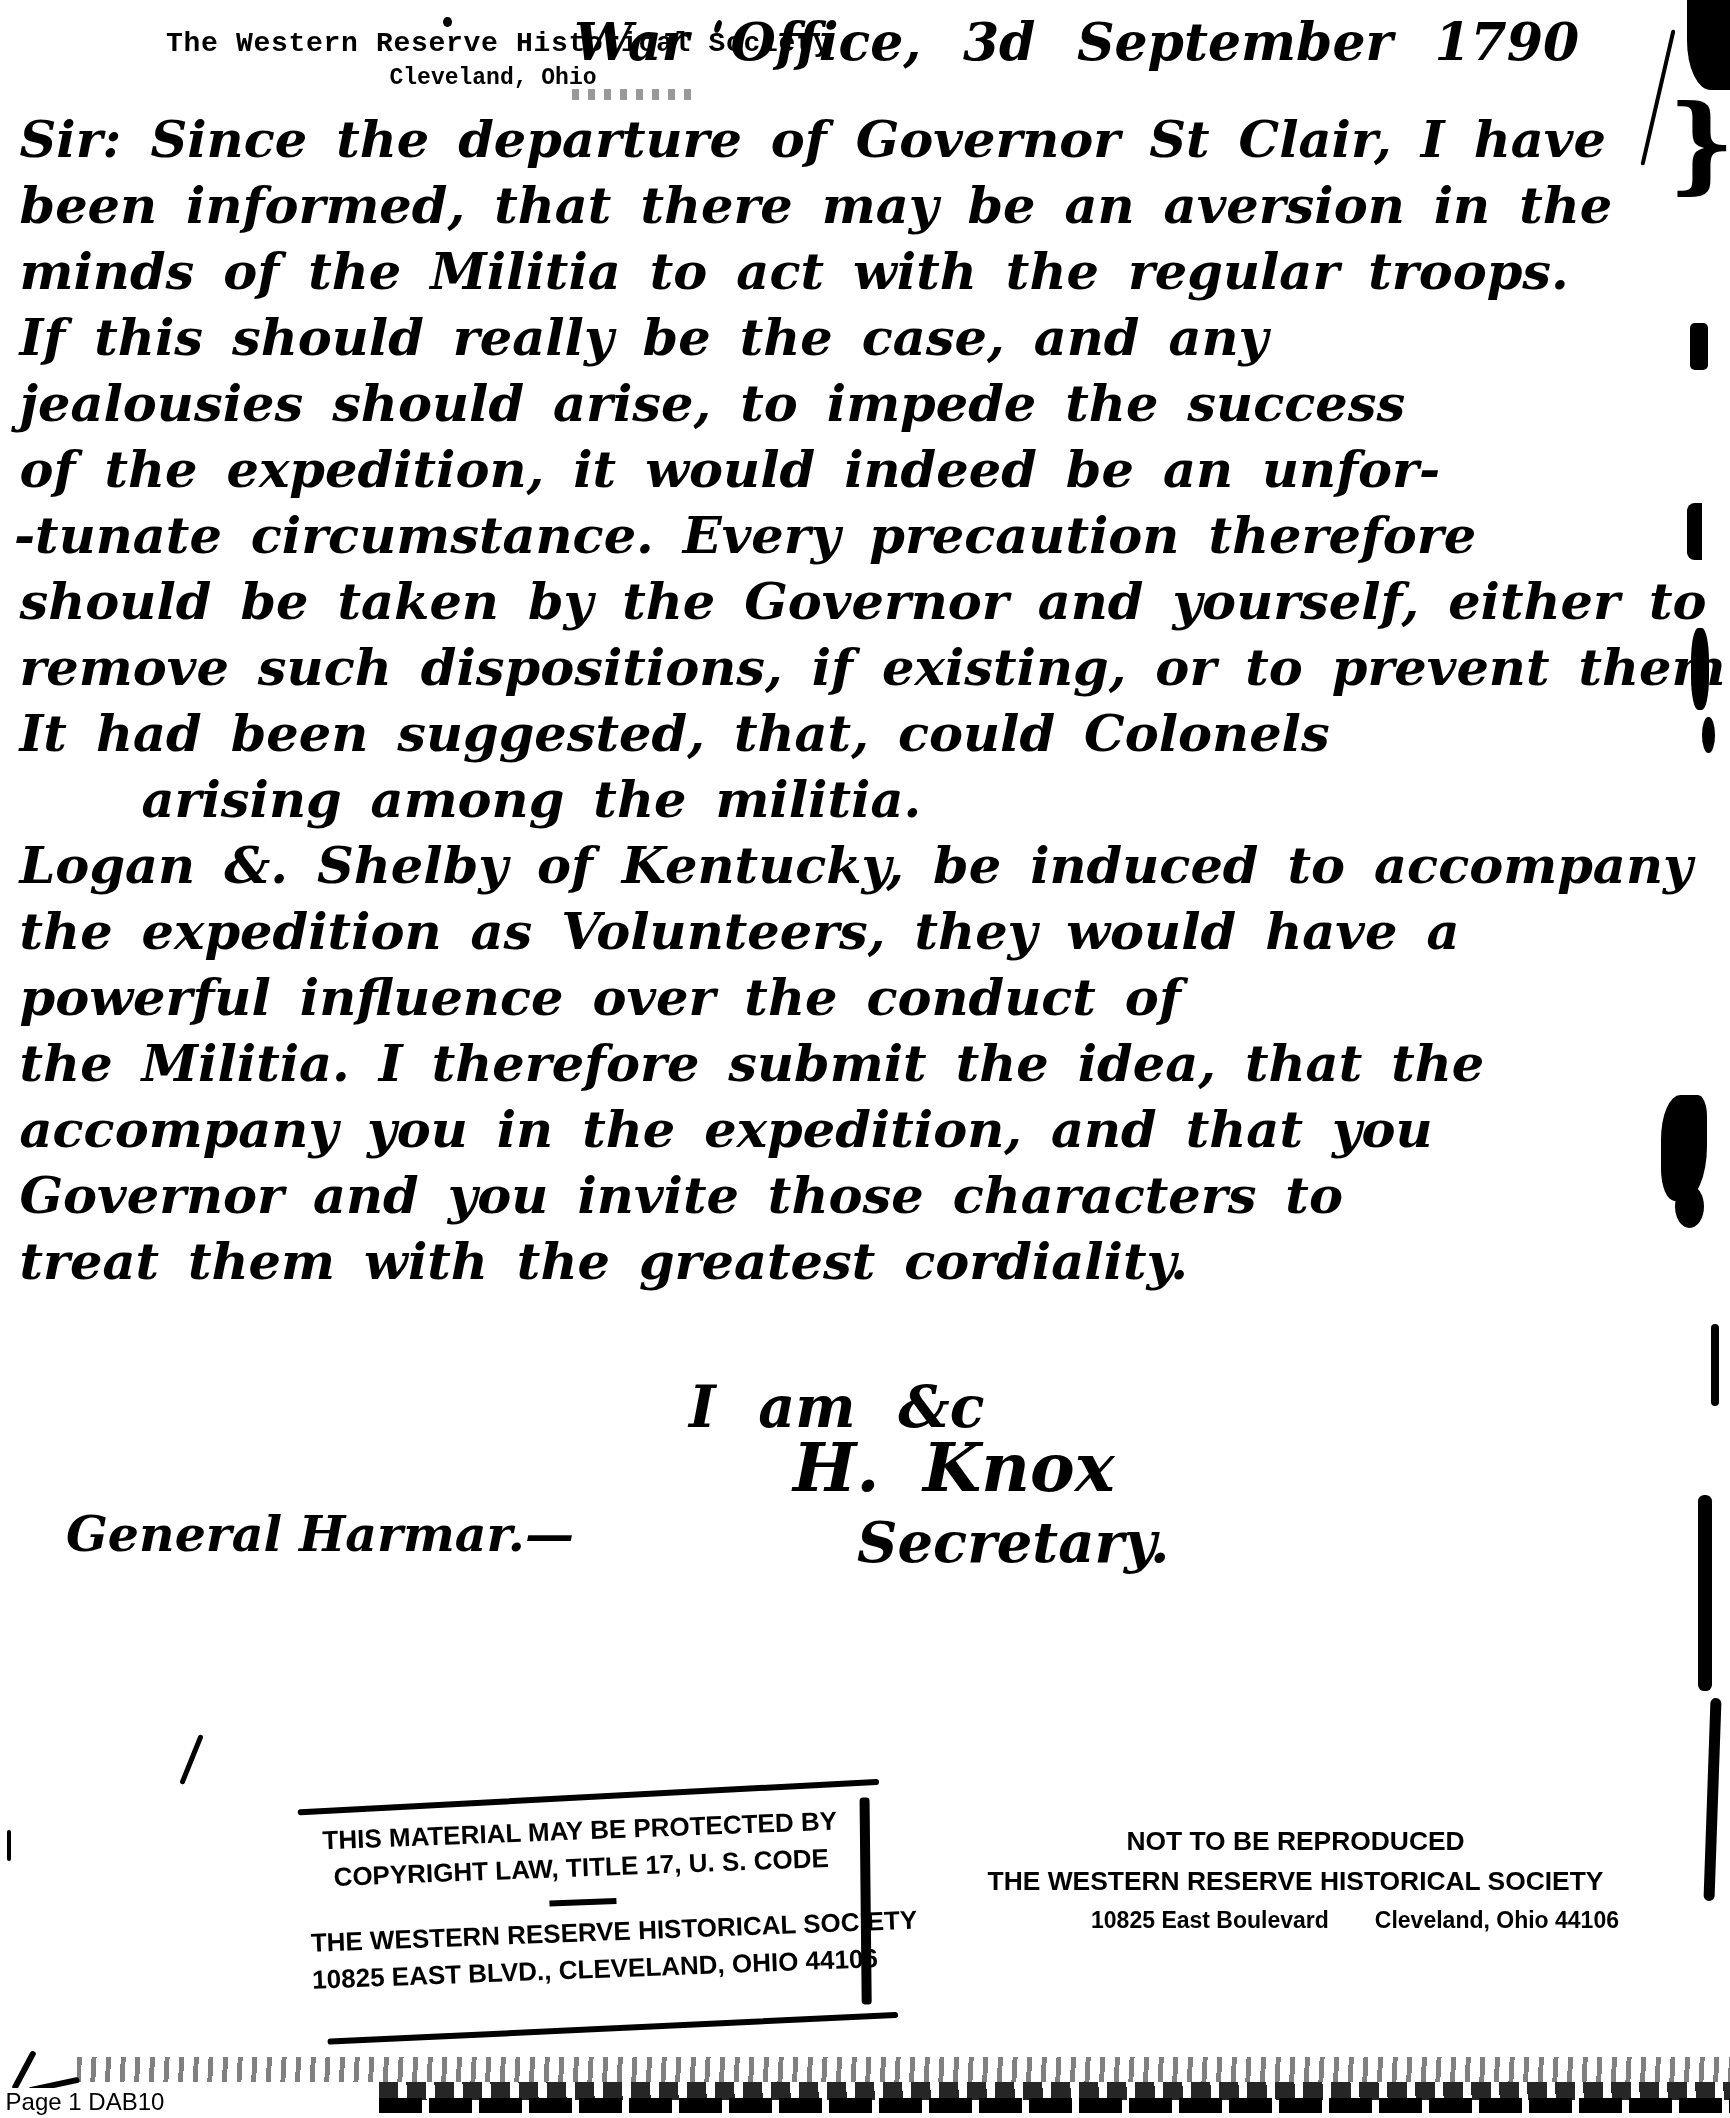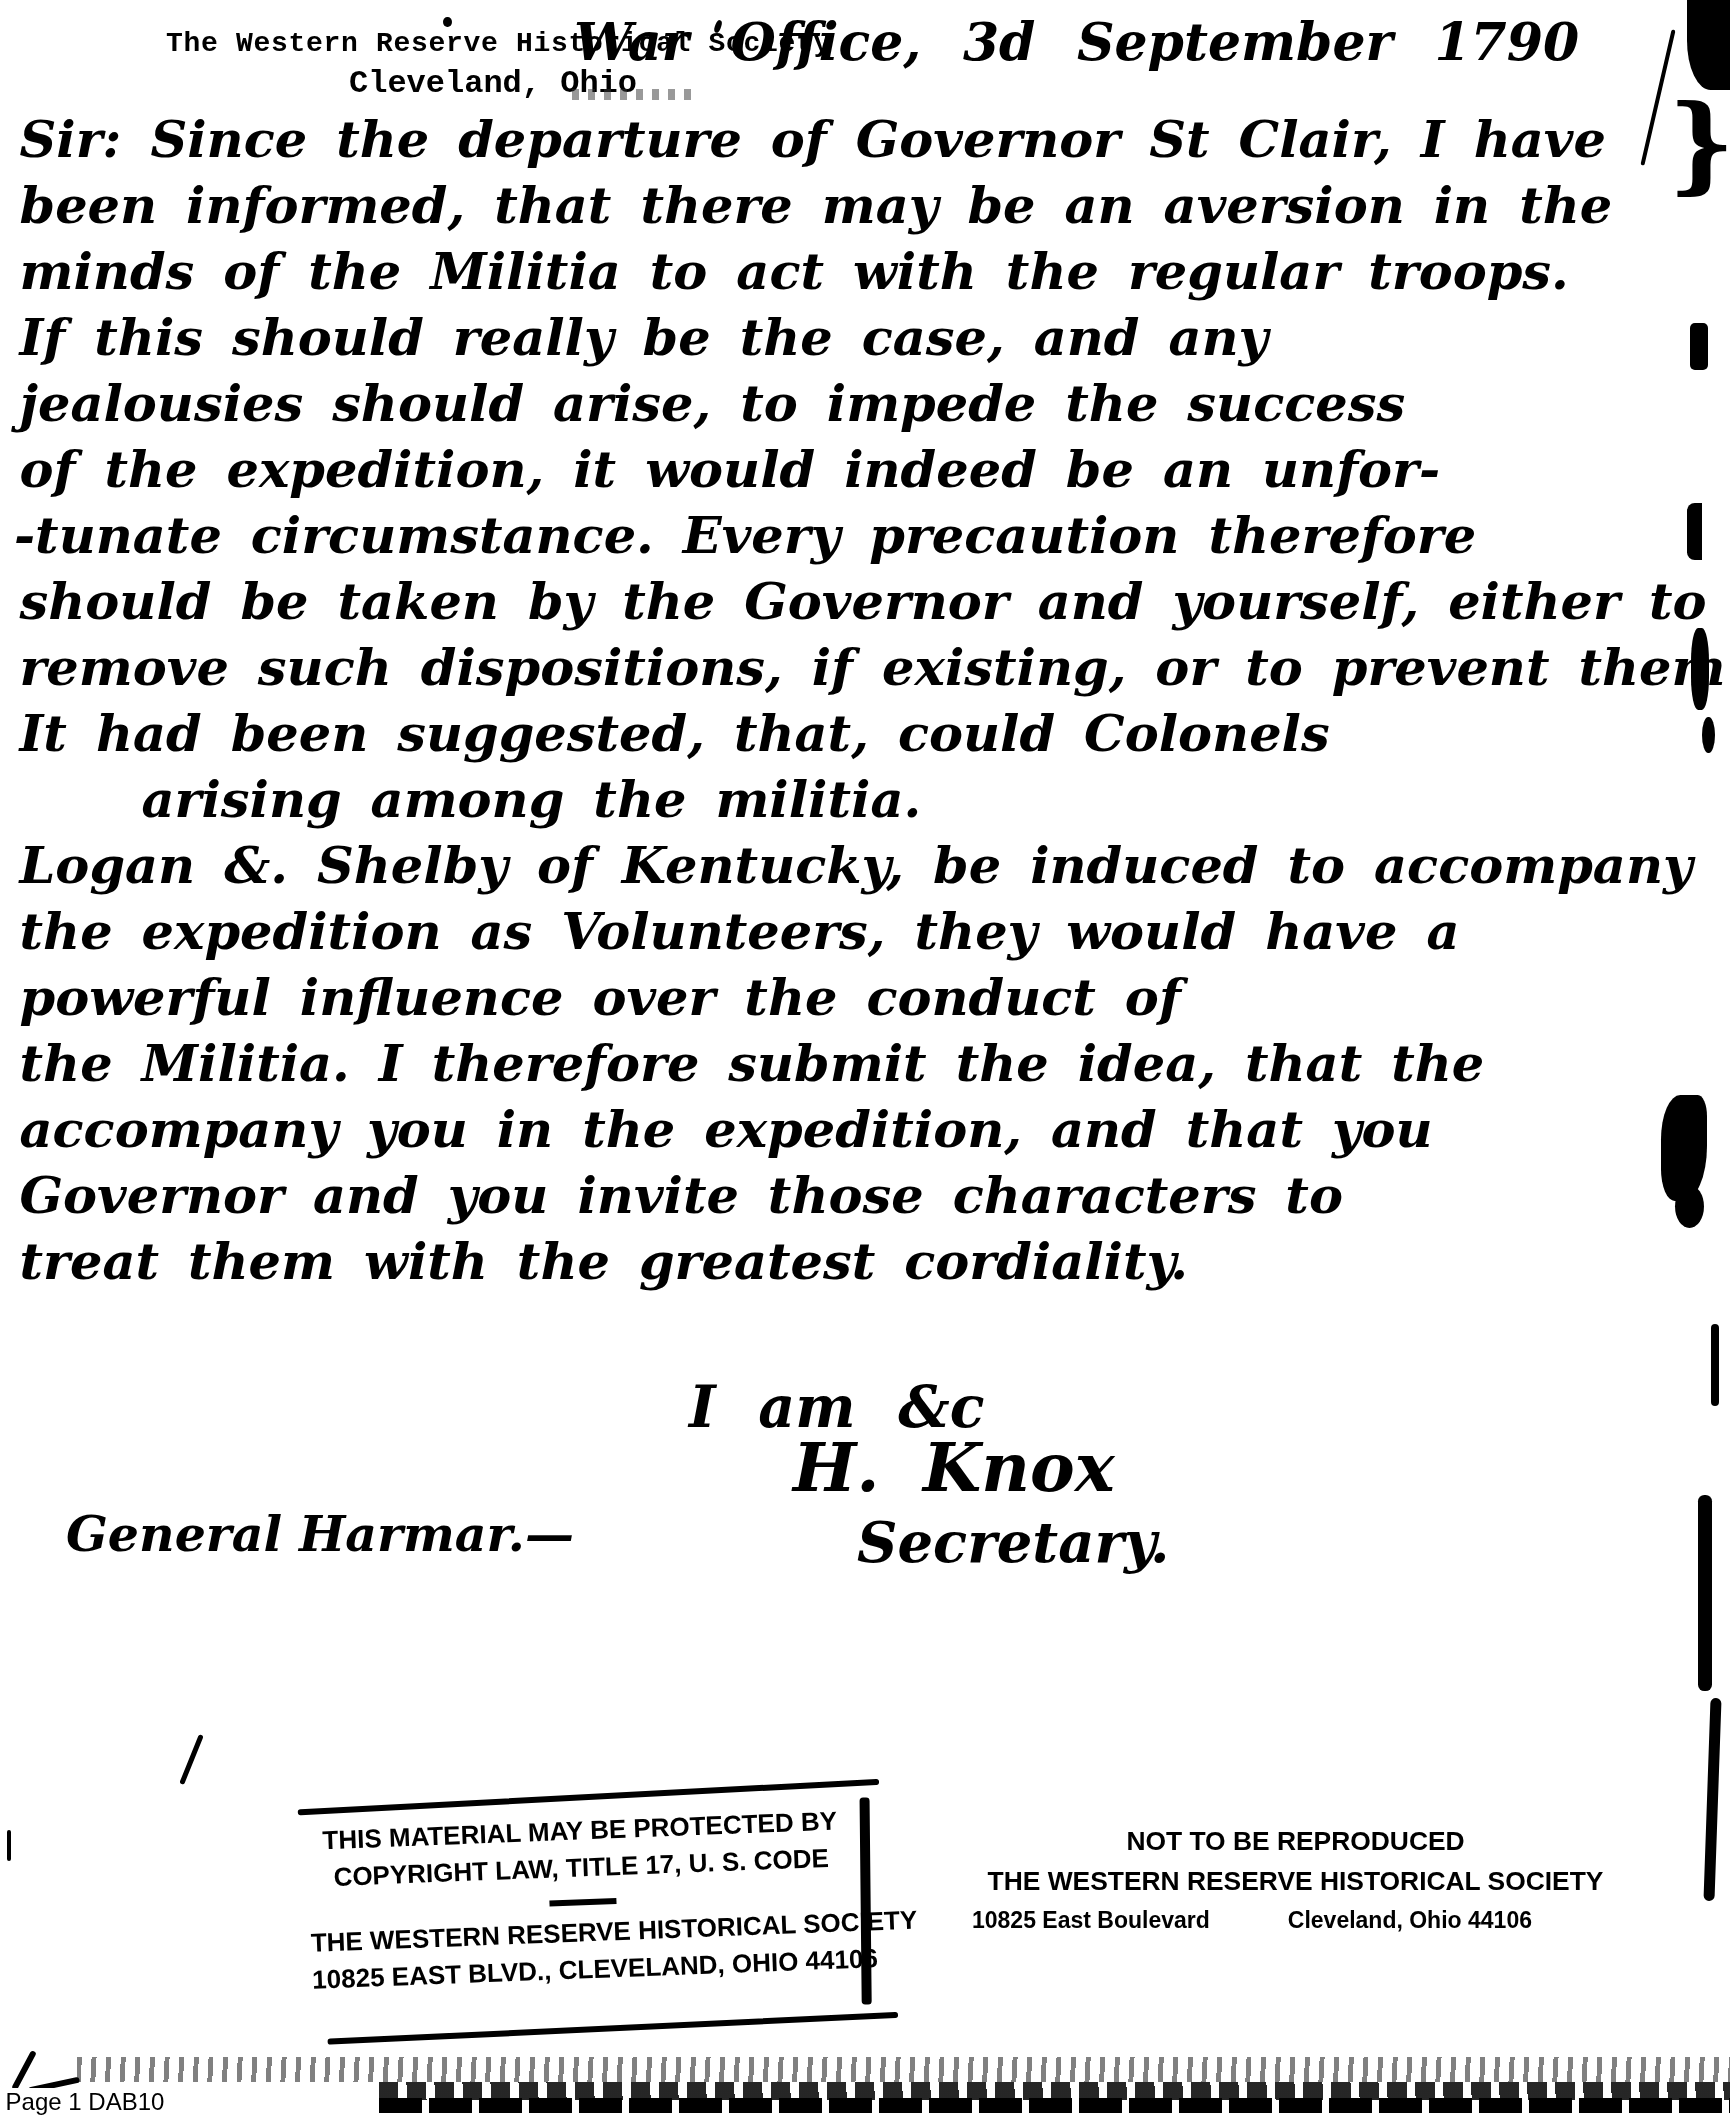--- a/index.html
+++ b/index.html
@@ -6,21 +6,21 @@
   .page{
     position:relative;width:1730px;height:2119px;background:#ffffff;
     overflow:hidden;color:#000;font-family:"DejaVu Serif",serif;
   }
   
   .letterhead{
     position:absolute;left:166px;top:28px;width:654px;text-align:center;
     font-family:"Liberation Mono","DejaVu Sans Mono",monospace;font-weight:bold;
   }
   .letterhead .l1{font-size:28px;letter-spacing:0.7px;white-space:nowrap;}
-  .letterhead .l2{font-size:32px;margin-top:5.6px;}
+  .letterhead .l2{font-size:23px;margin-top:5.6px;}
   
   .hw{font-family:"DejaVu Serif",serif;font-style:italic;font-weight:bold;}
   .dateline{position:absolute;left:574px;top:11px;font-size:52px;word-spacing:.45em;white-space:nowrap;text-align:right;}
   .body-lines{position:absolute;left:19.5px;top:106px;width:1702px;font-size:51px;line-height:66px;word-spacing:.22em;}
   .hw-line{white-space:nowrap;}
   .hw-line:nth-child(7){margin-left:-5.6px;}
   .hw-line:nth-child(11){margin-left:122px;}
   .valediction{position:absolute;left:689px;top:1353px;font-size:57px;word-spacing:.4em;margin-top:20px;}
   .signature{position:absolute;left:793px;top:1428px;font-size:67px;word-spacing:.3em;}
   .signer-title{position:absolute;left:857px;top:1509px;font-size:56px;}
@@ -29,21 +29,21 @@
   .stampfont{font-family:"Liberation Sans","DejaVu Sans",sans-serif;font-weight:bold;}
   .stamp-left-group{position:absolute;left:310px;top:1794px;width:564px;height:244px;transform:rotate(-2.2deg);}
   .stamp-top-line{position:absolute;left:-8.4px;top:0;width:582px;height:6.3px;background:#000;transform:rotate(-0.8deg);border-radius:2.8px;}
   .stamp-bottom-line{position:absolute;left:12.5px;top:232px;width:571px;height:6.3px;background:#000;transform:rotate(-0.5deg);border-radius:2.8px;}
   .stamp-right-bar{position:absolute;left:551px;top:14px;width:10.4px;height:207px;background:#000;transform:rotate(1.6deg);border-radius:3.5px;}
   .stamp-left-text{position:absolute;left:0;top:18px;width:546px;text-align:center;}
   .stamp-left-text .stamp-line{font-size:26px;line-height:37px;white-space:nowrap;}
   .stamp-divider{width:67px;height:6.3px;background:#000;margin:12.5px auto 9.7px;}
   .stamp-right-group{position:absolute;left:972px;top:1821px;width:647px;text-align:center;}
   .stamp-right-group .stamp-line{font-size:26.4px;line-height:40px;white-space:nowrap;}
-  .stamp-address{display:flex;justify-content:flex-start;gap:78px;font-size:23px;margin-top:5.6px;}
+  .stamp-address{display:flex;justify-content:flex-end;gap:46px;font-size:23px;margin-top:5.6px;}
   
   .footer-label{position:absolute;left:5.6px;top:2088px;font-family:"Liberation Sans","DejaVu Sans",sans-serif;font-size:24px;background:#fff;padding-right:9.7px;z-index:5;}
   
   .art{position:absolute;background:#000;}
   .brace-mark{position:absolute;left:1668px;top:82px;font-size:104px;font-weight:bold;font-family:"DejaVu Serif",serif;}
   .noise-a{left:77px;top:2057px;width:1654px;height:25px;background:repeating-linear-gradient(93deg,#000 0 4.9px,transparent 4.9px 14.6px);opacity:.5;}
   .noise-b{left:379px;top:2082px;width:1351px;height:18px;background:repeating-linear-gradient(88deg,#000 0 19.5px,transparent 19.5px 28px);opacity:.85;}
   .noise-c{left:379px;top:2098px;width:1351px;height:15.3px;background:repeating-linear-gradient(90deg,#000 0 43px,transparent 43px 50px);}
   #art-corner{left:1687px;top:0;width:43px;height:90px;border-radius:0 0 0 55%;}
   #art-edgeline{left:1656px;top:28px;width:3.5px;height:139px;transform:rotate(13deg);border-radius:2.1px;}

